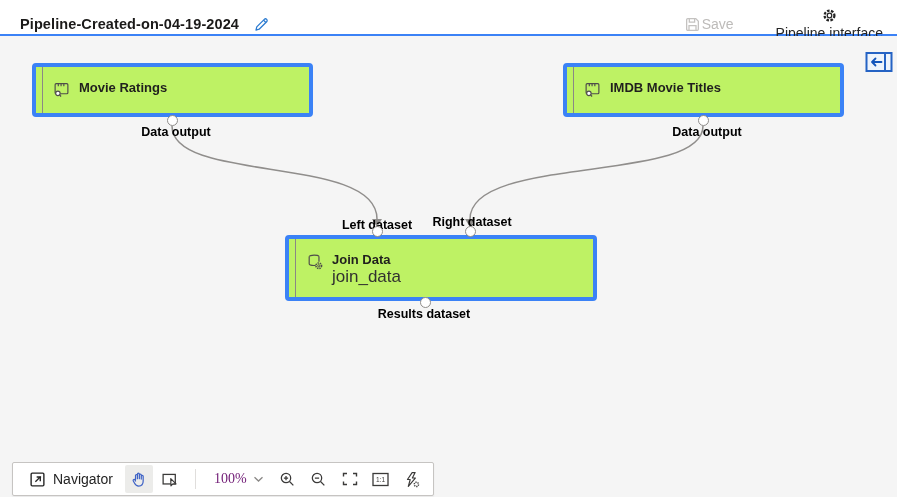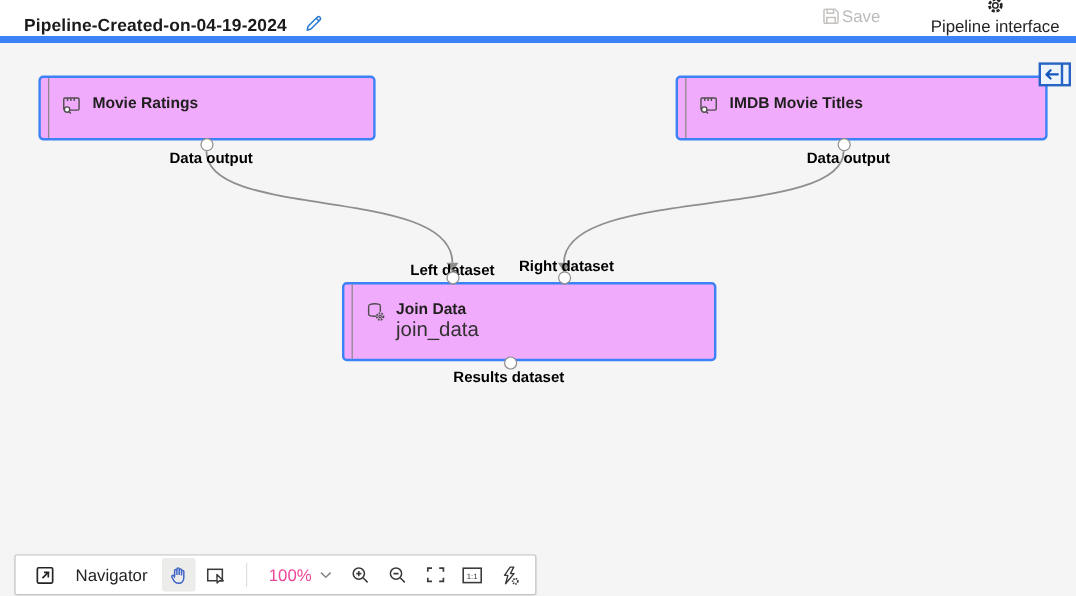--- a/index.html
+++ b/index.html
@@ -1,33 +1,33 @@
 <!DOCTYPE html>
 <html><head>
 <meta charset="utf-8">
 <style>
   * { margin:0; padding:0; box-sizing:border-box; }
   html,body { width:897px; height:497px; font-family:"Liberation Sans","DejaVu Sans",sans-serif; background:#fff; overflow:hidden; }
 
   
-  .topbar { position:relative; height:36px; background:#ffffff; border-bottom:6px solid #3b82f6;
-            display:flex; align-items:flex-end; padding:14px 10px 0 20px; }
+  .topbar { position:relative; height:36px; background:#ffffff; border-bottom:2px solid #3b82f6;
+            display:flex; align-items:center; padding:14px 10px 0 20px; }
   .pipeline-title { font-size:14.5px; font-weight:700; color:#1b1a19; letter-spacing:.1px; }
   .edit-btn { margin-left:12px; width:22px; height:22px; border:none; background:transparent; cursor:pointer;
               display:flex; align-items:center; justify-content:center; }
   .topbar-right { margin-left:auto; display:flex; align-items:center; gap:42px; padding-right:4px; }
   .tb-btn { display:flex; align-items:center; gap:1px; border:none; background:transparent; font-size:14px; cursor:pointer; }
   .tb-btn.disabled { color:#bdbbb9; cursor:default; }
   .tb-btn.normal { color:#242424;flex-direction:column; }
 
   
   .canvas { position:relative; width:897px; height:461px; background:#f5f5f5; }
   .edges { position:absolute; left:0; top:0; width:897px; height:461px; }
 
-  .node { position:absolute; background:#f0abfc; border:2px solid #3b82f6; border-radius:4px; cursor:move; }
+  .node { position:absolute; background:#bef264; border:4px solid #3b82f6; border-radius:4px; cursor:move; }
   .node::before { content:""; position:absolute; left:6px; top:0; bottom:0; width:1px; background:#8a8886; }
   .node-body { display:flex; gap:9px; padding:13px 12px 0 17px; align-items:flex-start; }
   .node-icon { flex:0 0 17px; margin-top:1px; }
   .node-title { font-size:13px; font-weight:700; color:#201f1e; line-height:16px; }
   .node-subtitle { font-size:17px; color:#323130; line-height:17px; }
 
   .port { position:absolute; width:11px; height:11px; background:#fff; border:1.5px solid #8f8d8b;
           border-radius:50%; z-index:3; cursor:crosshair; }
   .port-label { position:absolute; font-size:12.5px; color:#000000; white-space:nowrap;
                 transform:translateX(-50%); z-index:2;font-weight:bold; }
@@ -35,23 +35,23 @@
   .collapse-btn { position:absolute; left:864px; top:14px; width:30px; height:24px; border:none;
                   background:transparent; cursor:pointer; display:flex; align-items:center; justify-content:center; }
 
   
   .toolbar { position:absolute; left:12px; top:426px; height:34px; background:#fff;
              border:1px solid #c6c4c2; border-radius:2px; display:flex; align-items:center;
              padding:0 7px; gap:3px; box-shadow:0 1px 2px rgba(0,0,0,.06); }
   .tool-btn { height:28px; min-width:28px; border:none; background:transparent; border-radius:2px;
               display:flex; align-items:center; justify-content:center; cursor:pointer; }
   .tool-btn.selected { background:#ececea; }
-  .nav-btn { gap:17px; padding:0 9px; font-size:14px; color:#242424; }
+  .nav-btn { gap:7px; padding:0 9px; font-size:14px; color:#242424; }
   .tool-sep { width:1px; height:20px; background:#e0dedc; margin:0 8px; }
-  .zoom-dd { gap:6px; padding:0 7px; font-size:14px; color:#ec4899; }
+  .zoom-dd { gap:6px; padding:0 7px; font-size:14px; color:#701a75;font-family:Liberation Serif, serif; }
 
   svg { display:block; }
 </style>
 </head>
 <body>
 
 <div class="topbar">
   <span class="pipeline-title">Pipeline-Created-on-04-19-2024</span>
   <button class="edit-btn">
     <span>
@@ -104,21 +104,21 @@
           <circle cx="4.6" cy="11.6" r="2.1" fill="#fff" stroke="#4f4d4b" stroke-width="1.1"></circle>
           <path d="M6.2 13.2l1.4 1.4" stroke="#4f4d4b" stroke-width="1.1"></path>
         </svg>
       </span>
       <span class="node-title">Movie Ratings</span>
     </div>
   </div>
   <div class="port" style="left:166.5px; top:78.5px;"></div>
   <div class="port-label" style="left:176px; top:89px;">Data output</div>
 
-  <div class="node" style="left:563px; top:27px; width:310px; height:54px;">
+  <div class="node" style="left:563px; top:27px; width:281px; height:54px;">
     <div class="node-body">
       <span class="node-icon">
         <svg width="17" height="17" viewBox="0 0 16 16">
           <rect x="2" y="2.5" width="12" height="9.5" rx="1" fill="none" stroke="#4f4d4b" stroke-width="1.1"></rect>
           <path d="M5 2.5v2.4 M7.6 2.5v2.4 M10.2 2.5v2.4" stroke="#4f4d4b" stroke-width="1.1"></path>
           <circle cx="4.6" cy="11.6" r="2.1" fill="#fff" stroke="#4f4d4b" stroke-width="1.1"></circle>
           <path d="M6.2 13.2l1.4 1.4" stroke="#4f4d4b" stroke-width="1.1"></path>
         </svg>
       </span>
       <span class="node-title">IMDB Movie Titles</span>

